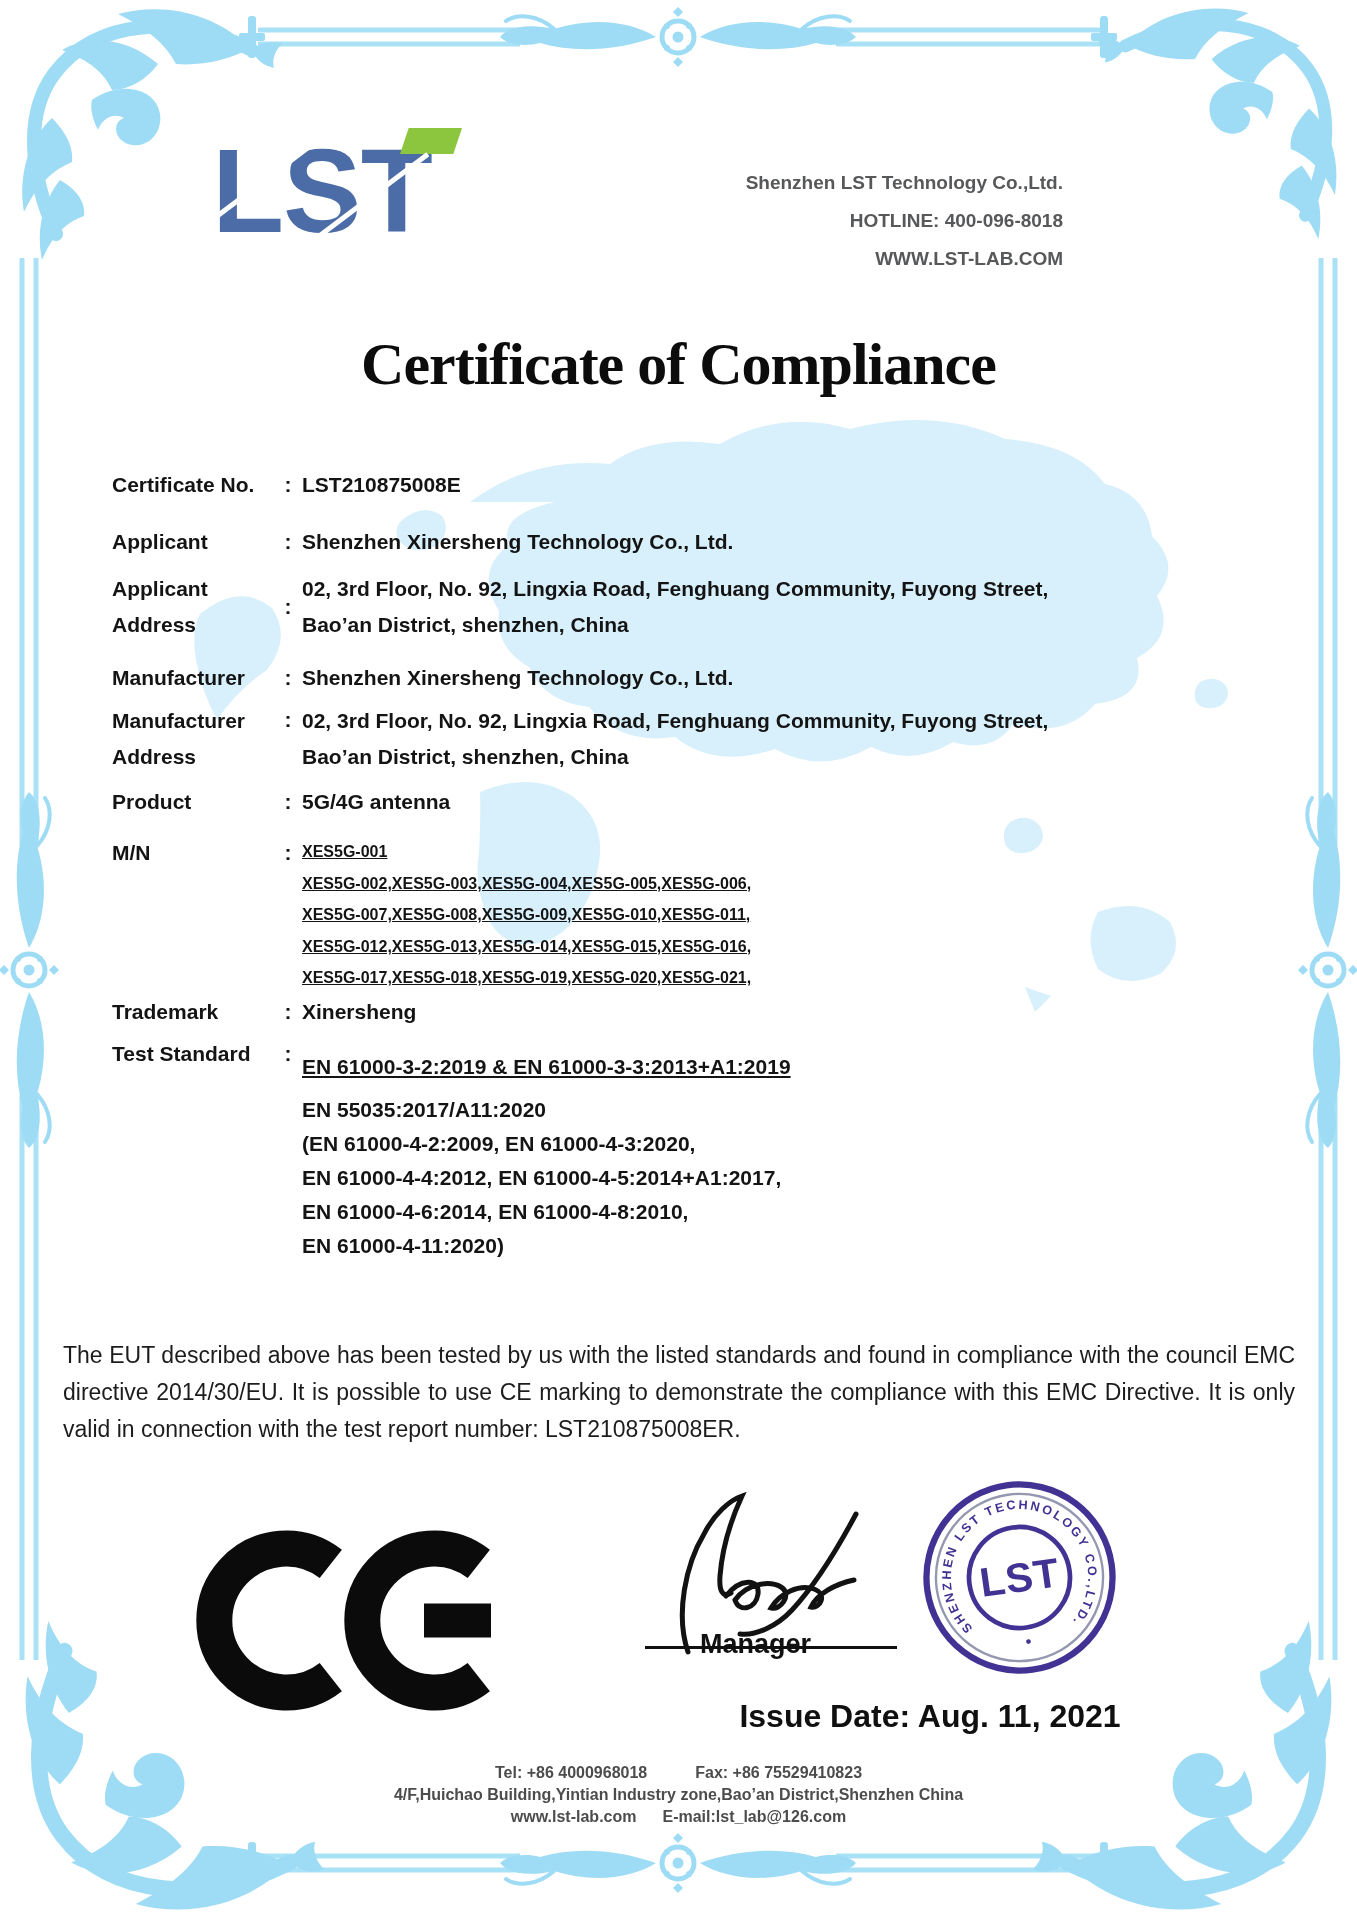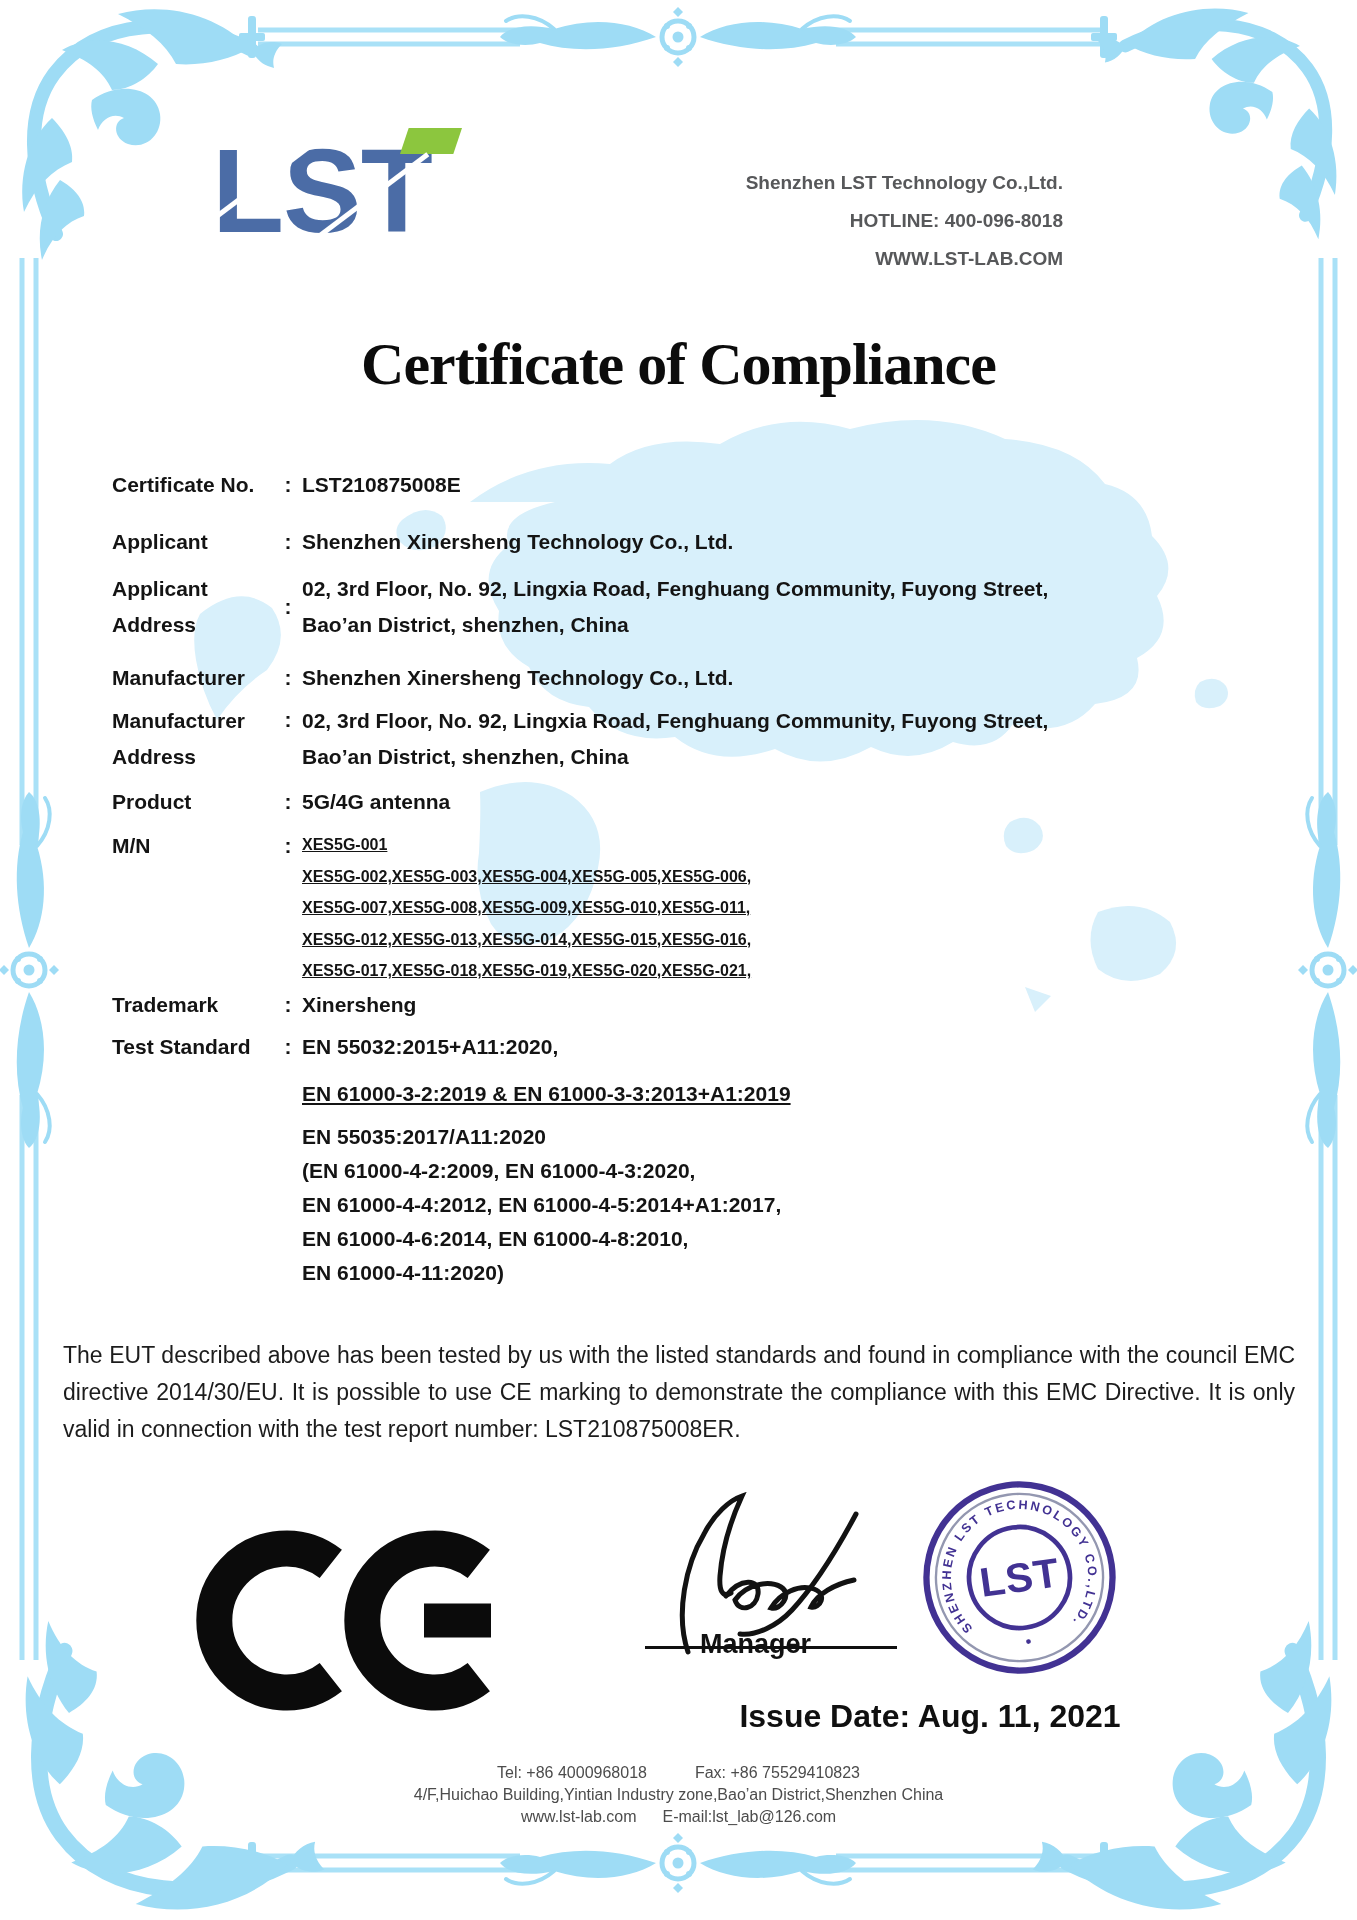--- a/index.html
+++ b/index.html
@@ -31,41 +31,41 @@
   
   .fields{position:absolute;left:112px;top:468px;width:1150px;z-index:3;}
   .frow{display:flex;align-items:flex-start;}
   .flabel{width:162px;flex:0 0 162px;font-weight:700;font-size:21px;line-height:34px;}
   .fcolon{width:28px;flex:0 0 28px;font-weight:700;font-size:21px;line-height:34px;text-align:center;}
   .fcolon.mid{align-self:center;}
   .fvalue{flex:1;font-weight:700;font-size:21px;line-height:34px;}
   .fvalue.wrap2{max-width:785px;line-height:36px;}
   .flabel.wrap2{line-height:36px;}
   .mt23{margin-top:23px;} .mt6{margin-top:12px;} .mt18{margin-top:18px;} .mt8{margin-top:8px;}
-  .mt10{margin-top:10px;} .mt5{margin-top:10px;justify-content:flex-end;} .mt1{margin-top:1px;}
+  .mt10{margin-top:10px;} .mt5{margin-top:17px;justify-content:flex-end;} .mt1{margin-top:1px;}
   .mn-line{font-weight:700;font-size:16px;line-height:31.5px;text-decoration:underline;}
   .ts-line{font-weight:700;font-size:21px;line-height:34px;}
   .ts-gap1{margin-top:13px;text-decoration:underline;} .ts-gap2{margin-top:9px;}
 
   
   .statement{position:absolute;left:63px;top:1337px;width:1232px;margin:0;z-index:3;
              font-size:23px;line-height:37px;text-align:justify;color:#1c1c1c;}
 
   
   .ce{position:absolute;left:195px;top:1528px;z-index:3;}
   .sig-svg{position:absolute;left:630px;top:1492px;z-index:4;}
   .sig-line{position:absolute;left:645px;top:1646px;width:252px;height:3px;background:#101010;z-index:3;}
   .manager{position:absolute;left:700px;top:1629px;z-index:5;font-weight:700;font-size:27px;color:#111;}
   .stamp{position:absolute;left:917px;top:1475px;z-index:6;opacity:.96;}
   .issue-date{position:absolute;left:700px;top:1698px;width:460px;text-align:center;z-index:3;
               font-weight:700;font-size:32px;color:#101010;}
 
   
   .footer{position:absolute;left:0;top:1762px;width:1357px;text-align:center;z-index:3;
-          color:#4c4c4c;font-weight:400;font-size:16px;line-height:22px;}
+          color:#4c4c4c;font-weight:700;font-size:16px;line-height:22px;}
   .footer .gap-lg{display:inline-block;width:48px;}
   .footer .gap-sm{display:inline-block;width:26px;}
 </style>
 </head>
 <body>
 
 <div class="page">
 
   <svg class="map-layer" viewBox="0 0 1260 730" aria-hidden="true">
     <g fill="#d8f0fb">
@@ -214,21 +214,20 @@
     <div class="frow mt1">
       <div class="flabel">Trademark</div>
       <div class="fcolon">:</div>
       <div class="fvalue">Xinersheng</div>
     </div>
 
     <div class="frow mt8">
       <div class="flabel">Test Standard</div>
       <div class="fcolon">:</div>
       <div class="fvalue">
-        <div class="ts-line">EN 55032:2015+A11:2020,</div>
         <div class="ts-line ts-gap1">EN 61000-3-2:2019 &amp; EN 61000-3-3:2013+A1:2019</div>
         <div class="ts-line ts-gap2">EN 55035:2017/A11:2020</div>
         <div class="ts-line">(EN 61000-4-2:2009, EN 61000-4-3:2020,</div>
         <div class="ts-line">EN 61000-4-4:2012, EN 61000-4-5:2014+A1:2017,</div>
         <div class="ts-line">EN 61000-4-6:2014, EN 61000-4-8:2010,</div>
         <div class="ts-line">EN 61000-4-11:2020)</div>
       </div>
     </div>
   </div>
 

